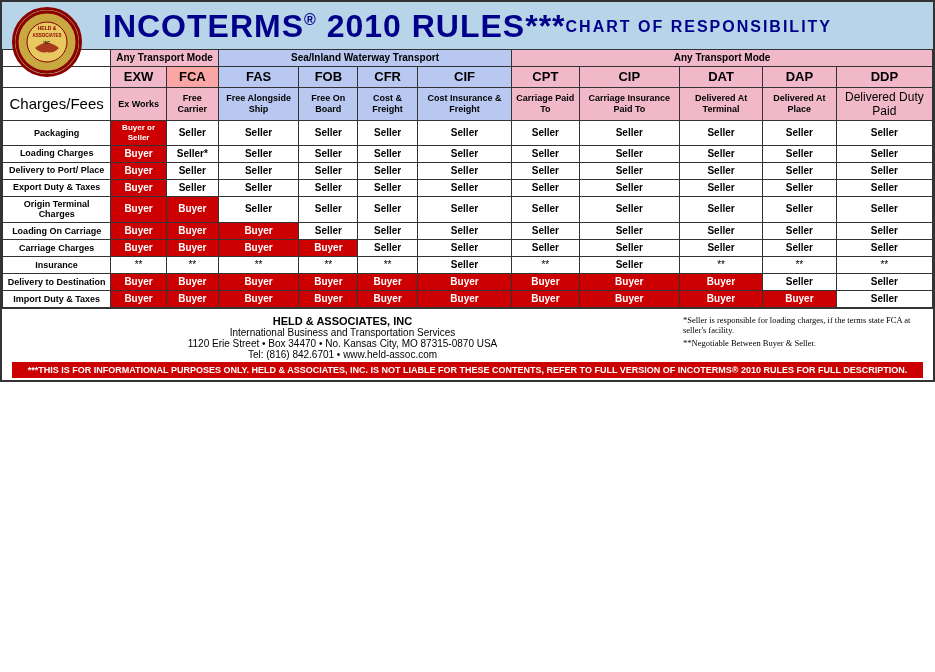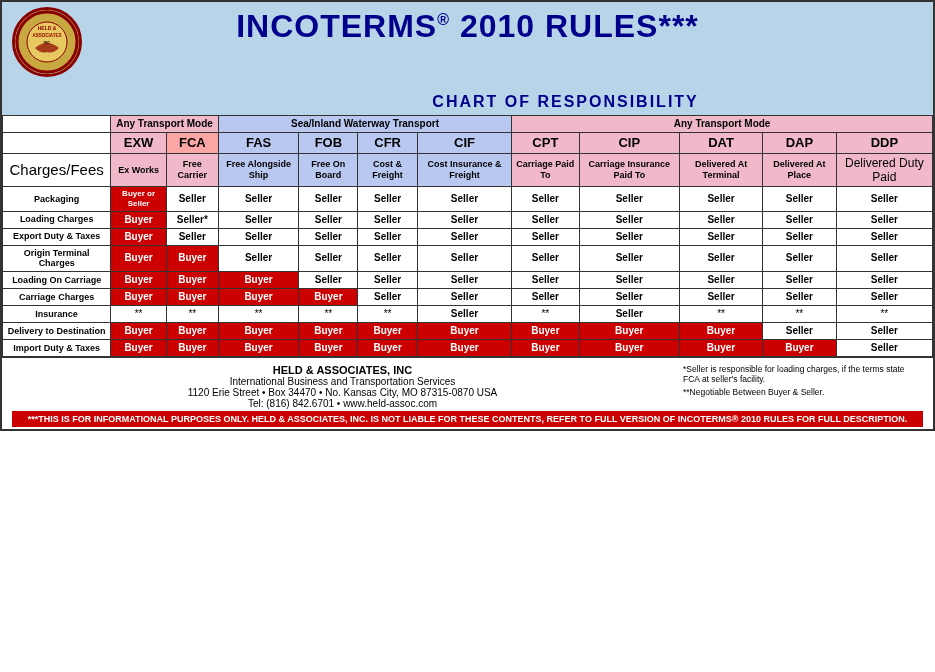--- a/index.html
+++ b/index.html
@@ -61,23 +61,22 @@
       letter-spacing: 1px;
     }
     .header-subtitle {
       font-size: 16px;
       font-weight: bold;
       color: #00008B;
       letter-spacing: 2px;
     }
     .header-text-block {
       display: flex;
-      flex-direction: column;
-      align-items: flex-end;
-      gap: 48px;
+      flex-direction: row;
+      align-items: center;
     }
     sup.reg { font-size: 16px; }
 
     
     .table-container {
       padding: 0;
       overflow-x: auto;
     }
     table {
       width: 100%;
@@ -253,20 +252,34 @@
             <td style="background: rgb(255, 255, 255); color: rgb(0, 0, 0); font-weight: bold;">Seller</td>
             <td style="background: rgb(255, 255, 255); color: rgb(0, 0, 0); font-weight: bold;">Seller</td>
             <td style="background: rgb(255, 255, 255); color: rgb(0, 0, 0); font-weight: bold;">Seller</td>
             <td style="background: rgb(255, 255, 255); color: rgb(0, 0, 0); font-weight: bold;">Seller</td>
             <td style="background: rgb(255, 255, 255); color: rgb(0, 0, 0); font-weight: bold;">Seller</td>
             <td style="background: rgb(255, 255, 255); color: rgb(0, 0, 0); font-weight: bold;">Seller</td>
             <td style="background: rgb(255, 255, 255); color: rgb(0, 0, 0); font-weight: bold;">Seller</td>
             <td style="background: rgb(255, 255, 255); color: rgb(0, 0, 0); font-weight: bold;">Seller</td>
           </tr>
           <tr>
+            <td class="row-label">Delivery to Port/ Place</td>
+            <td style="background: rgb(204, 0, 0); color: rgb(255, 255, 255); font-weight: bold;">Buyer</td>
+            <td style="background: rgb(255, 255, 255); color: rgb(0, 0, 0); font-weight: bold;">Seller</td>
+            <td style="background: rgb(255, 255, 255); color: rgb(0, 0, 0); font-weight: bold;">Seller</td>
+            <td style="background: rgb(255, 255, 255); color: rgb(0, 0, 0); font-weight: bold;">Seller</td>
+            <td style="background: rgb(255, 255, 255); color: rgb(0, 0, 0); font-weight: bold;">Seller</td>
+            <td style="background: rgb(255, 255, 255); color: rgb(0, 0, 0); font-weight: bold;">Seller</td>
+            <td style="background: rgb(255, 255, 255); color: rgb(0, 0, 0); font-weight: bold;">Seller</td>
+            <td style="background: rgb(255, 255, 255); color: rgb(0, 0, 0); font-weight: bold;">Seller</td>
+            <td style="background: rgb(255, 255, 255); color: rgb(0, 0, 0); font-weight: bold;">Seller</td>
+            <td style="background: rgb(255, 255, 255); color: rgb(0, 0, 0); font-weight: bold;">Seller</td>
+            <td style="background: rgb(255, 255, 255); color: rgb(0, 0, 0); font-weight: bold;">Seller</td>
+          </tr>
+          <tr>
             <td class="row-label">Export Duty &amp; Taxes</td>
             <td style="background: rgb(204, 0, 0); color: rgb(255, 255, 255); font-weight: bold;">Buyer</td>
             <td style="background: rgb(255, 255, 255); color: rgb(0, 0, 0); font-weight: bold;">Seller</td>
             <td style="background: rgb(255, 255, 255); color: rgb(0, 0, 0); font-weight: bold;">Seller</td>
             <td style="background: rgb(255, 255, 255); color: rgb(0, 0, 0); font-weight: bold;">Seller</td>
             <td style="background: rgb(255, 255, 255); color: rgb(0, 0, 0); font-weight: bold;">Seller</td>
             <td style="background: rgb(255, 255, 255); color: rgb(0, 0, 0); font-weight: bold;">Seller</td>
             <td style="background: rgb(255, 255, 255); color: rgb(0, 0, 0); font-weight: bold;">Seller</td>
             <td style="background: rgb(255, 255, 255); color: rgb(0, 0, 0); font-weight: bold;">Seller</td>
             <td style="background: rgb(255, 255, 255); color: rgb(0, 0, 0); font-weight: bold;">Seller</td>
@@ -362,20 +375,20 @@
   </div>
 
   <div class="footer">
     <div class="footer-bottom">
       <div style="flex:1;">
         <div class="footer-company">HELD &amp; ASSOCIATES, INC</div>
         <div class="footer-tagline">International Business and Transportation Services</div>
         <div class="footer-address">1120 Erie Street • Box 34470 • No. Kansas City, MO 87315-0870 USA</div>
         <div class="footer-address">Tel: (816) 842.6701  •  www.held-assoc.com</div>
       </div>
-      <div style="max-width:260px;text-align:left;padding-left:10px;">
+      <div style="max-width:260px;text-align:left;padding-left:10px;font-family:Liberation Serif, serif;">
         <div class="footer-note">*Seller is responsible for loading charges, if the terms state FCA at seller's facility.</div>
         <div class="footer-note" style="margin-top:3px;">**Negotiable Between Buyer &amp; Seller.</div>
       </div>
     </div>
     <div class="footer-disclaimer">***THIS IS FOR INFORMATIONAL PURPOSES ONLY. HELD &amp; ASSOCIATES, INC. IS NOT LIABLE FOR THESE CONTENTS, REFER TO FULL VERSION OF INCOTERMS® 2010 RULES FOR FULL DESCRIPTION.</div>
   </div>
 </div>
 
 </body></html>

